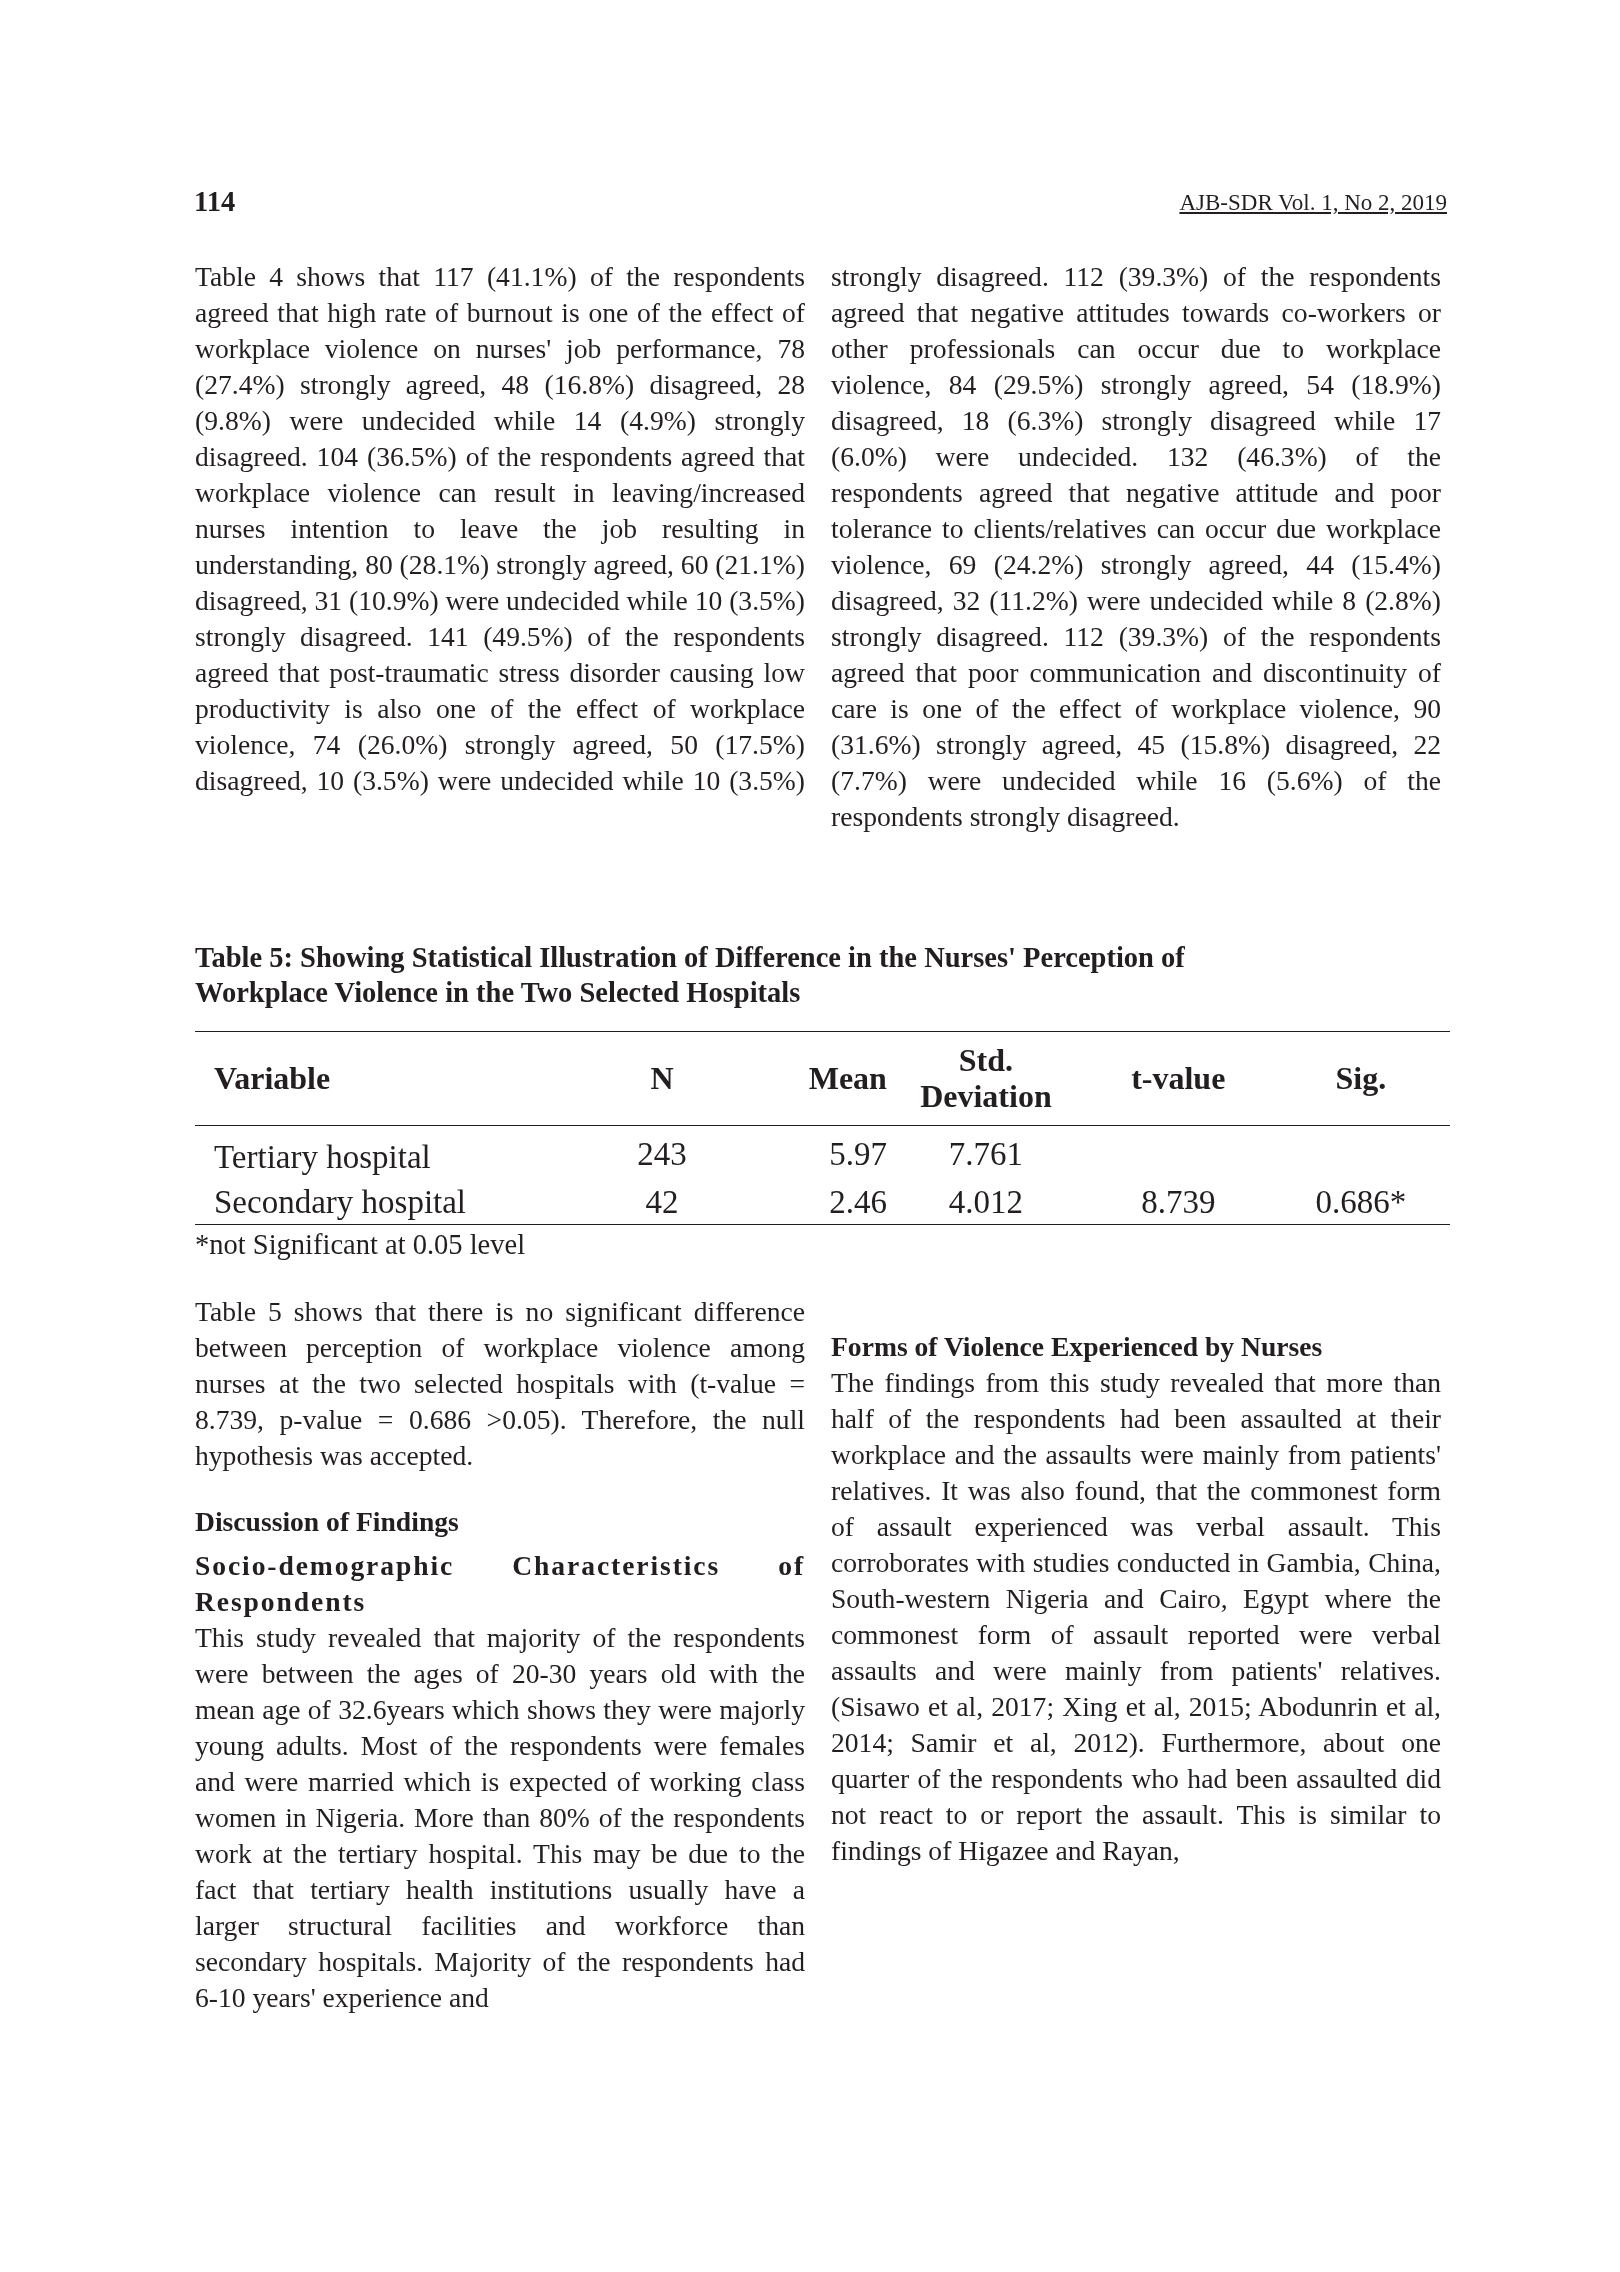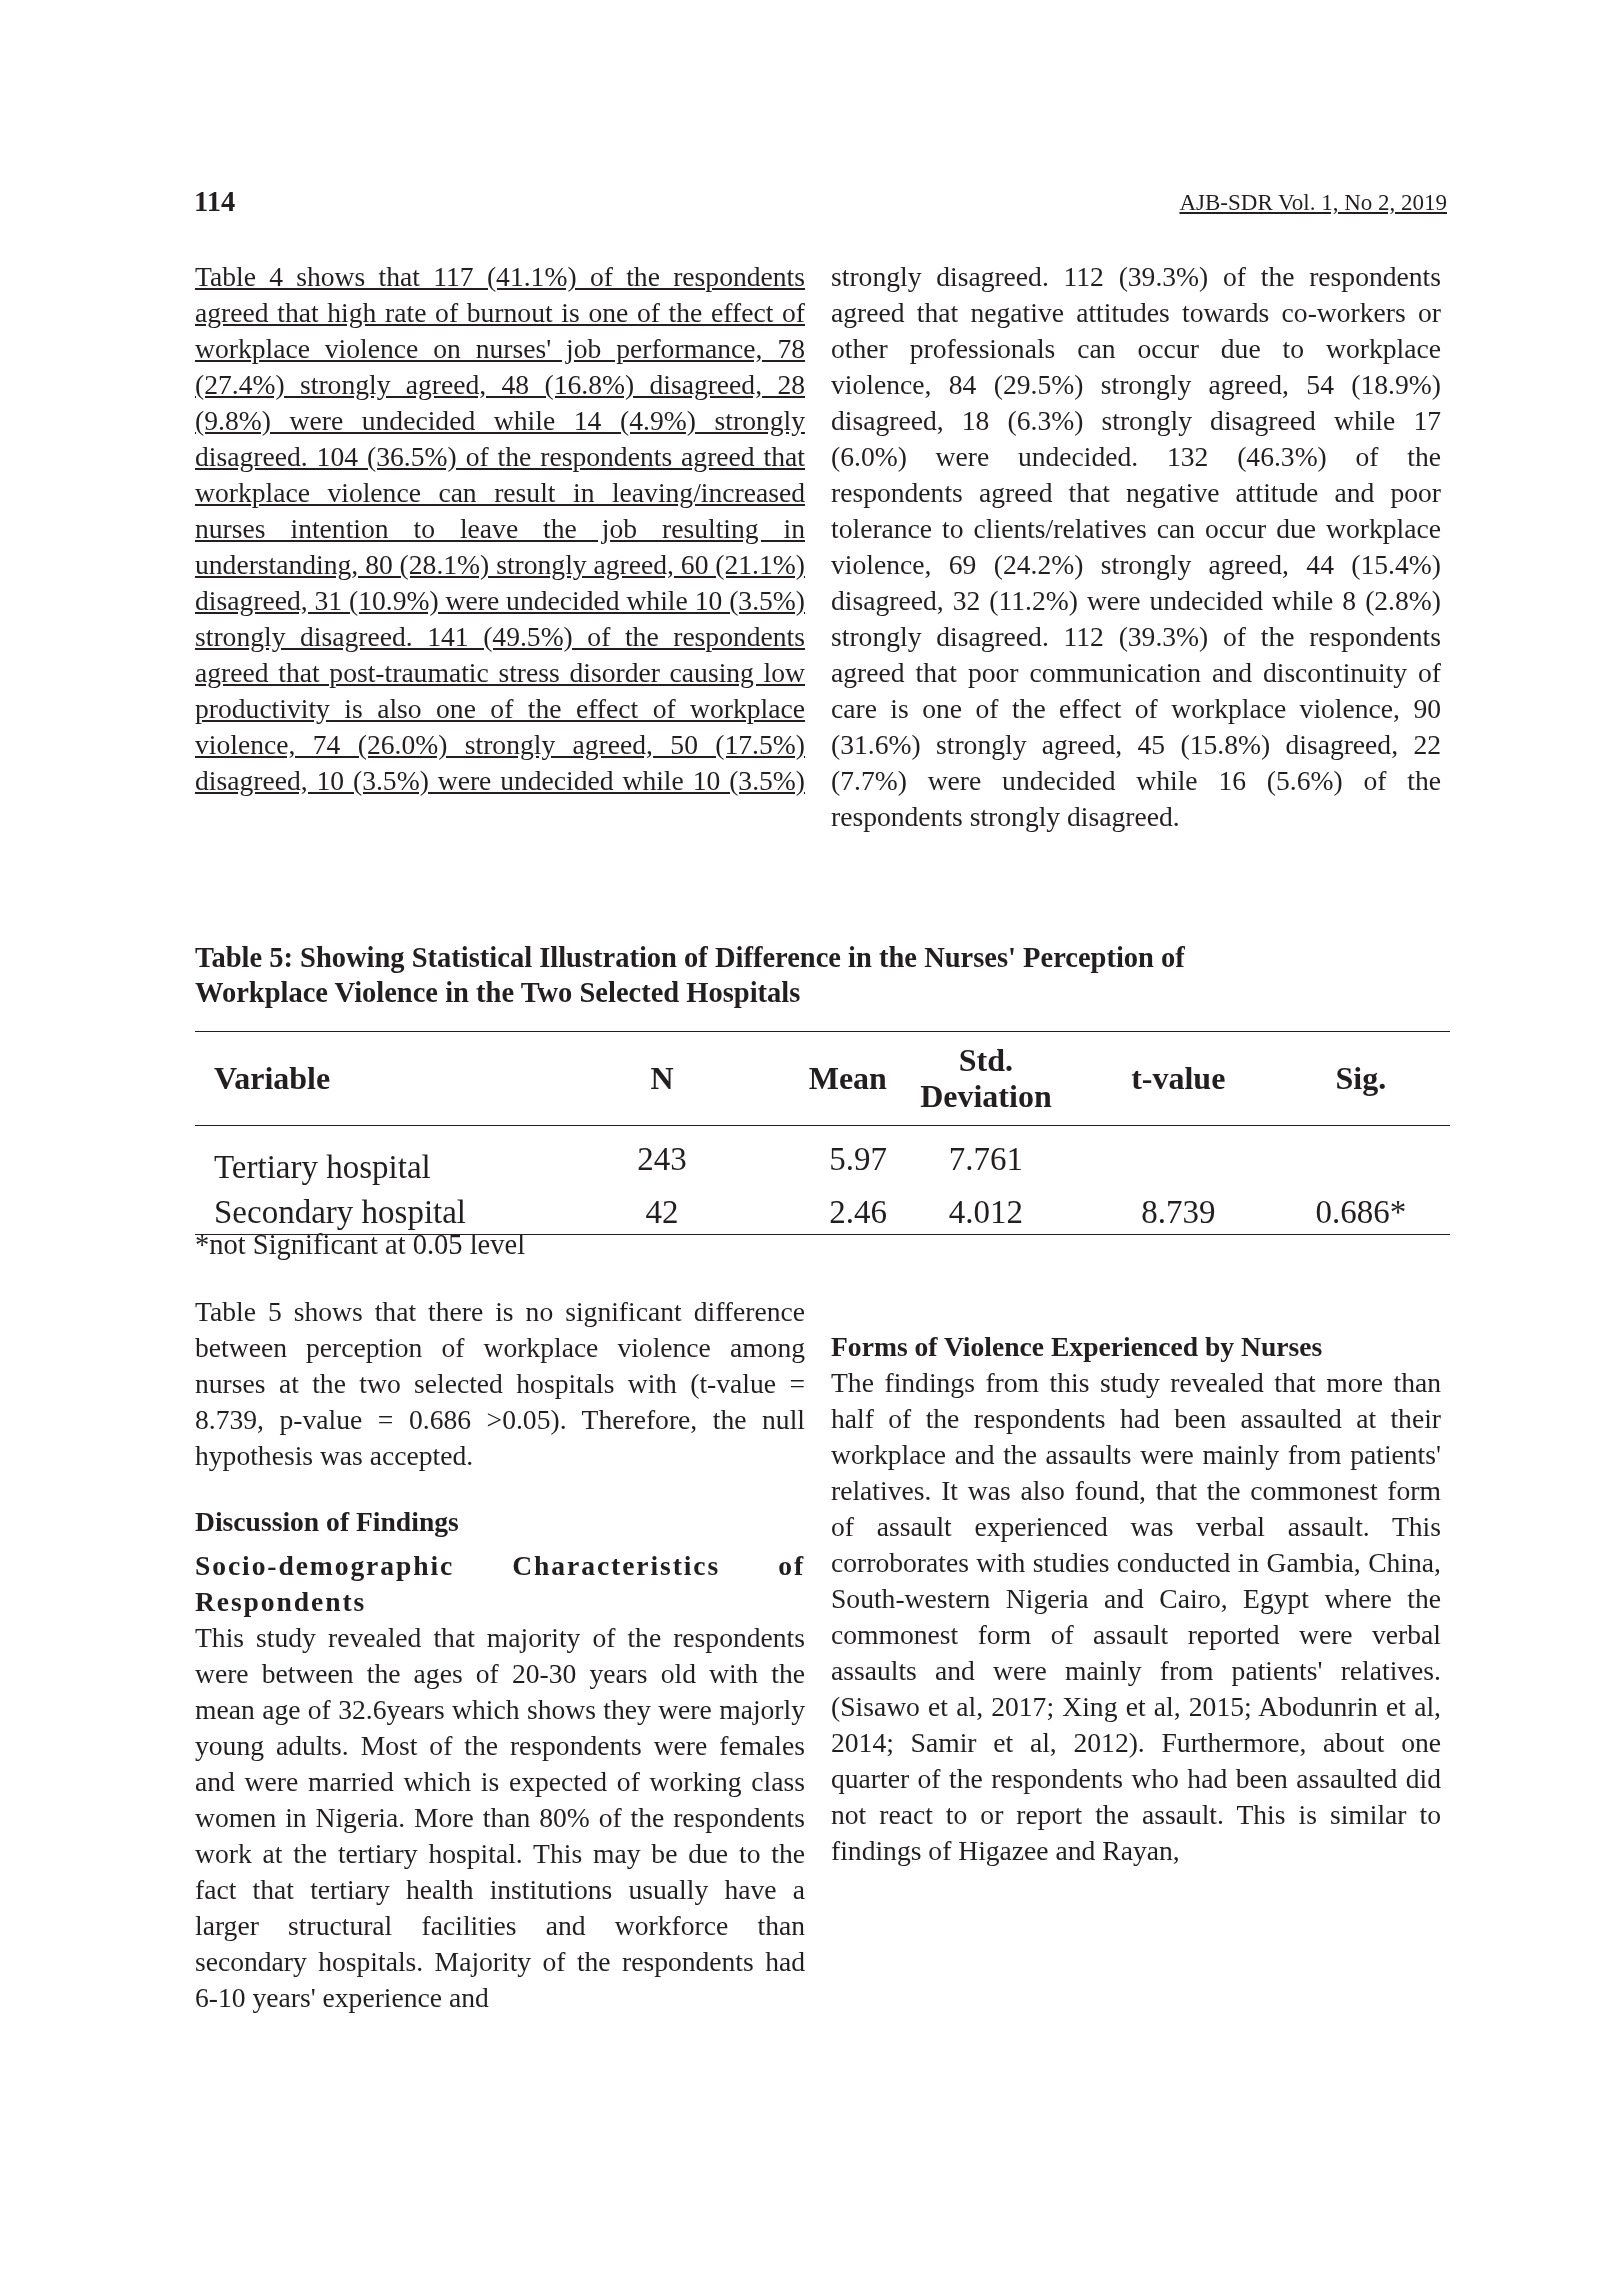--- a/index.html
+++ b/index.html
@@ -28,21 +28,21 @@
   .c-t { text-align:center; width:190px; }
   .c-sig { text-align:center; width:181px; }
   .footnote { left:195px; top:1229px; font-size:28.5px; }
 </style>
 </head>
 <body>
 
 <div class="abs pagenum">114</div>
 <div class="abs running">AJB-SDR Vol. 1, No 2, 2019</div>
 
-<div class="col left lastline" style="top:259px;text-decoration:underline;">
+<div class="col left lastline" style="top:259px;">
   <p>Table 4 shows that 117 (41.1%) of the respondents agreed that high rate of burnout is one of the effect of workplace violence on nurses' job performance, 78 (27.4%) strongly agreed, 48 (16.8%) disagreed, 28 (9.8%) were undecided while 14 (4.9%) strongly disagreed. 104 (36.5%) of the respondents agreed that workplace violence can result in leaving/increased nurses intention to leave the job resulting in understanding, 80 (28.1%) strongly agreed, 60 (21.1%) disagreed, 31 (10.9%) were undecided while 10 (3.5%) strongly disagreed. 141 (49.5%) of the respondents agreed that post-traumatic stress disorder causing low productivity is also one of the effect of workplace violence, 74 (26.0%) strongly agreed, 50 (17.5%) disagreed, 10 (3.5%) were undecided while 10 (3.5%)</p>
 </div>
 
 <div class="col right" style="top:259px;">
   <p>strongly disagreed. 112 (39.3%) of the respondents agreed that negative attitudes towards co-workers or other professionals can occur due to workplace violence, 84 (29.5%) strongly agreed, 54 (18.9%) disagreed, 18 (6.3%) strongly disagreed while 17 (6.0%) were undecided. 132 (46.3%) of the respondents agreed that negative attitude and poor tolerance to clients/relatives can occur due workplace violence, 69 (24.2%) strongly agreed, 44 (15.4%) disagreed, 32 (11.2%) were undecided while 8 (2.8%) strongly disagreed. 112 (39.3%) of the respondents agreed that poor communication and discontinuity of care is one of the effect of workplace violence, 90 (31.6%) strongly agreed, 45 (15.8%) disagreed, 22 (7.7%) were undecided while 16 (5.6%) of the respondents strongly disagreed.</p>
 </div>
 
 <div class="abs tbl-title">
   <div>Table 5: Showing Statistical Illustration of Difference in the Nurses' Perception of</div>
   <div>Workplace Violence in the Two Selected Hospitals</div>
@@ -57,21 +57,21 @@
       <th class="c-sd">
         <div>Std.</div>
         <div>Deviation</div>
       </th>
       <th class="c-t">t-value</th>
       <th class="c-sig">Sig.</th>
     </tr>
   </thead>
   <tbody>
     <tr>
-      <td class="c-var" style="padding-top:22px;">Tertiary hospital</td>
+      <td class="c-var" style="padding-top:12px;">Tertiary hospital</td>
       <td class="c-n" style="padding-top:5.7px;">243</td>
       <td class="c-mean" style="padding-top:5.7px;">5.97</td>
       <td class="c-sd" style="padding-top:5.7px;">7.761</td>
       <td class="c-t" style="padding-top:5.7px;"></td>
       <td class="c-sig" style="padding-top:5.7px;"></td>
     </tr>
     <tr class="last">
       <td class="c-var">Secondary hospital</td>
       <td class="c-n">42</td>
       <td class="c-mean">2.46</td>

